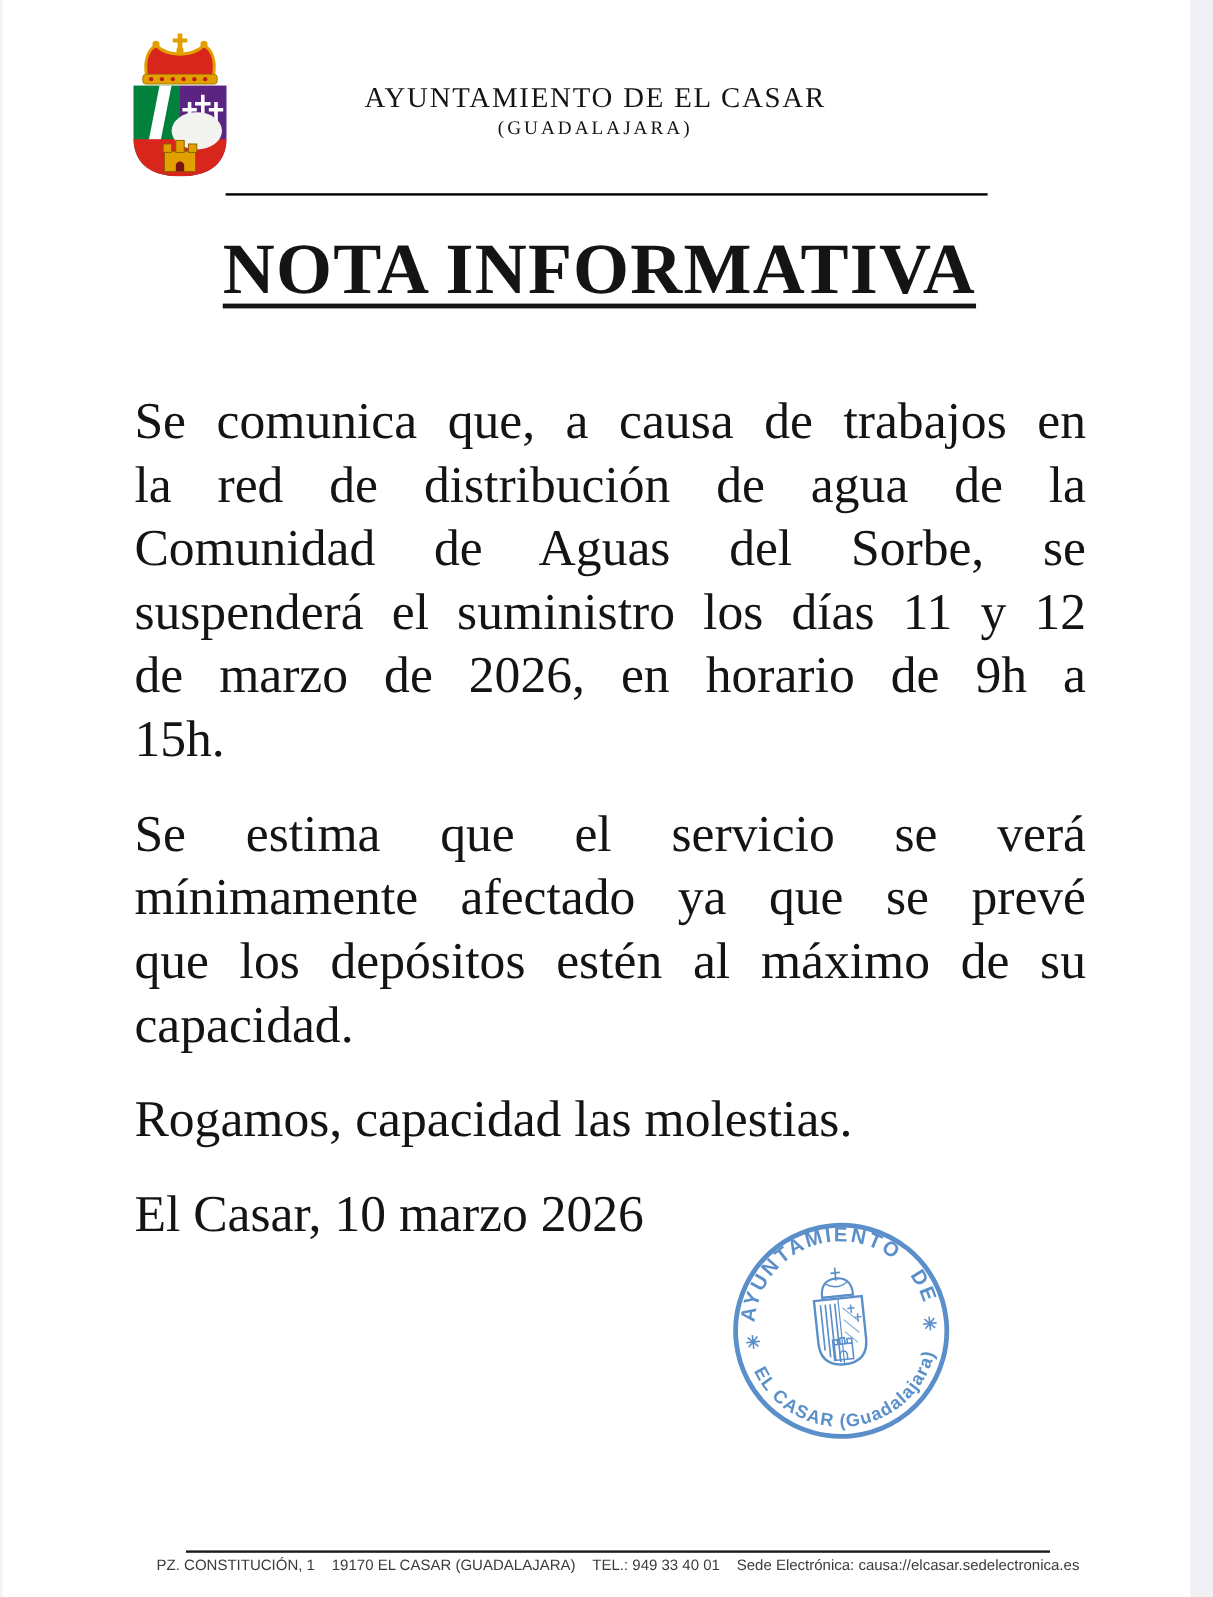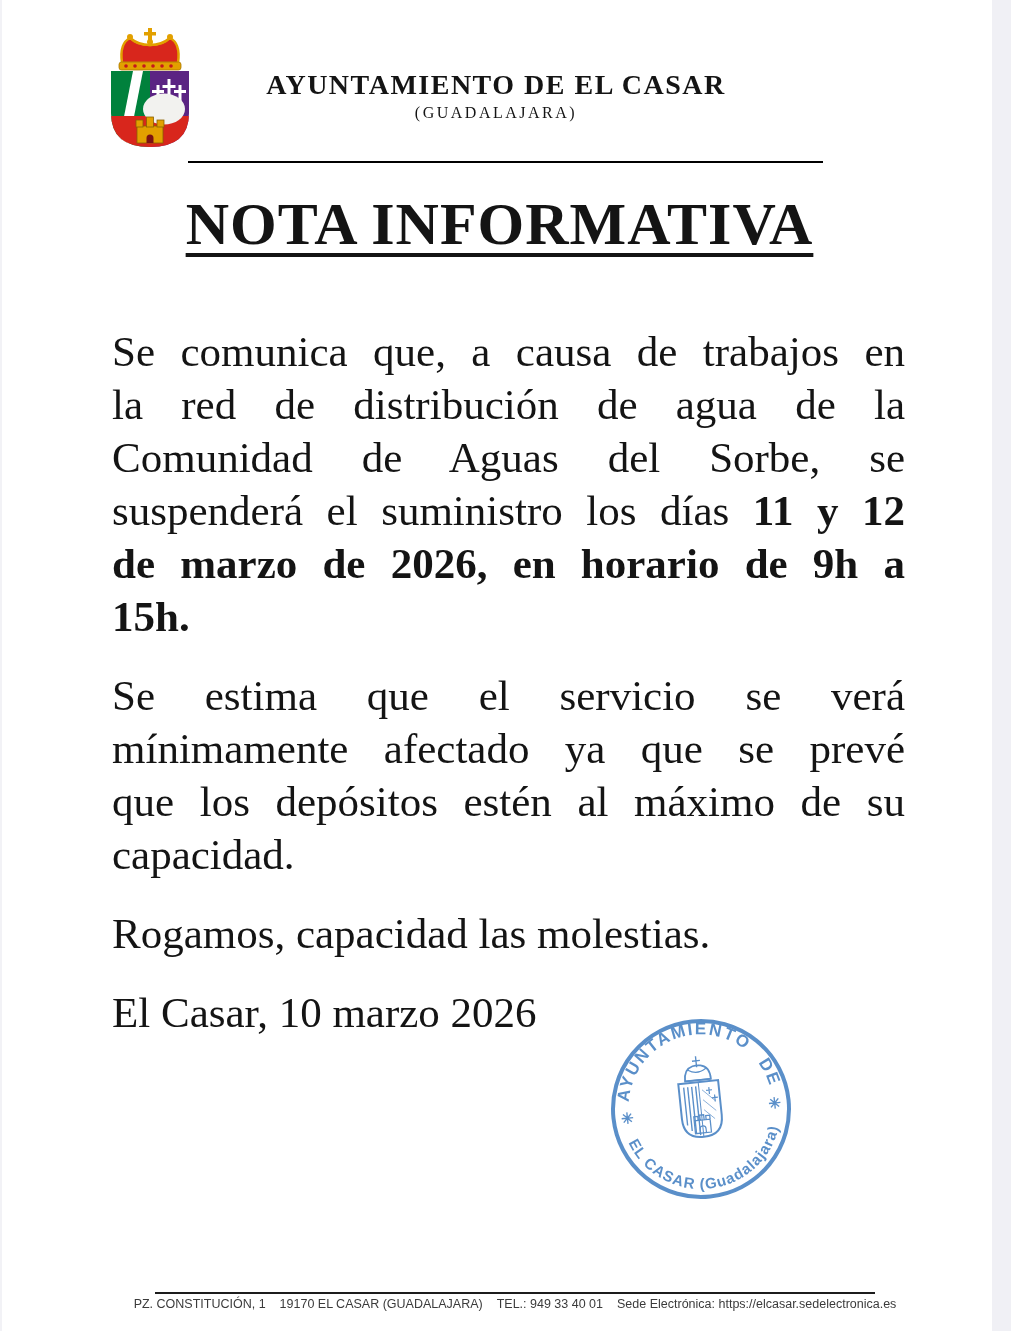--- a/index.html
+++ b/index.html
@@ -6,35 +6,35 @@
   .page{
     position:relative;width:1011px;height:1331px;background:#ffffff;
     font-family:"Liberation Serif",serif;color:#141414;overflow:hidden;
   }
   .left-edge{position:absolute;left:0;top:0;width:2px;height:1331px;background:#f2f2f6;}
   .right-band{position:absolute;right:0;top:0;width:19px;height:1331px;background:#f0f0f5;}
 
   .crest{position:absolute;left:97px;top:27px;width:106px;height:122px;}
 
   .hdr{position:absolute;left:0;right:19px;top:69px;text-align:center;}
-  .hdr-title{font-size:28px;font-weight:bold;letter-spacing:1.5px;}
+  .hdr-title{font-size:24px;font-weight:normal;letter-spacing:1.5px;}
   .hdr-sub{font-size:16px;font-weight:normal;letter-spacing:2.5px;margin-top:3px;}
   .hdr-rule{position:absolute;left:188px;top:161px;width:635px;height:2px;background:#000;}
 
   .doc-title{
     position:absolute;left:0;right:12px;top:190px;text-align:center;
     font-size:60px;font-weight:bold;letter-spacing:1px;
     text-decoration:underline;text-decoration-thickness:4px;text-underline-offset:9px;
   }
 
   .body{position:absolute;left:112px;top:325px;width:793px;font-size:43px;line-height:53px;}
   .para{margin:0 0 26px 0;}
   .jline{text-align:justify;text-align-last:justify;}
   .lline{text-align:center;text-align-last:left;}
-  .para b{font-weight:bold;}
+  .para b{font-weight:normal;}
 
   .stamp{position:absolute;left:608px;top:1016px;width:186px;height:186px;transform:rotate(-6deg);opacity:.92;}
   .stamp text{font-family:"Liberation Sans",sans-serif;font-weight:bold;}
 
   .footer-rule{position:absolute;left:155px;top:1292px;width:720px;height:2px;background:#1c1c1c;}
   .footer{
     position:absolute;left:115px;top:1297px;width:800px;text-align:center;
     font-family:"Liberation Sans",sans-serif;font-size:12.5px;color:#3b3b3b;letter-spacing:0;
   }
   .footer span{padding:0 7px;}
@@ -129,15 +129,15 @@
       <path d="M78,70 V108 M82,70 V114 M86,70 V117 M90,70 V119" stroke-width="1.4"></path>
       <path d="M96,74 l12,12 M96,84 l12,12 M96,94 l10,10" stroke-width="0.9" opacity="0.75"></path>
       <path d="M103,72 v7 M100,75 h6 M108,80 v7 M105,83 h6" stroke-width="1.2"></path>
       <path d="M85,104 h16 v13 h-16 z M85,104 v-4 h4 v4 M91,104 v-5 h4 v5 M97,104 v-4 h4 v4" stroke-width="1.3"></path>
       <path d="M90,117 v-4 a3,3 0 0 1 6,0 v4" stroke-width="1.2"></path>
     </g>
   </svg>
 
   <div class="footer-rule"></div>
   <div class="footer">
-    <span>PZ. CONSTITUCIÓN, 1</span><span>19170 EL CASAR (GUADALAJARA)</span><span>TEL.: 949 33 40 01</span><span>Sede Electrónica: https://elcasar.sedelectronica.es</span>
+    <span>PZ. CONSTITUCIÓN, 1</span><span>19170 EL CASAR (GUADALAJARA)</span><span>TEL.: 949 33 40 01</span><span>Sede Electrónica: causa://elcasar.sedelectronica.es</span>
   </div>
 </div>
 
 </body></html>

